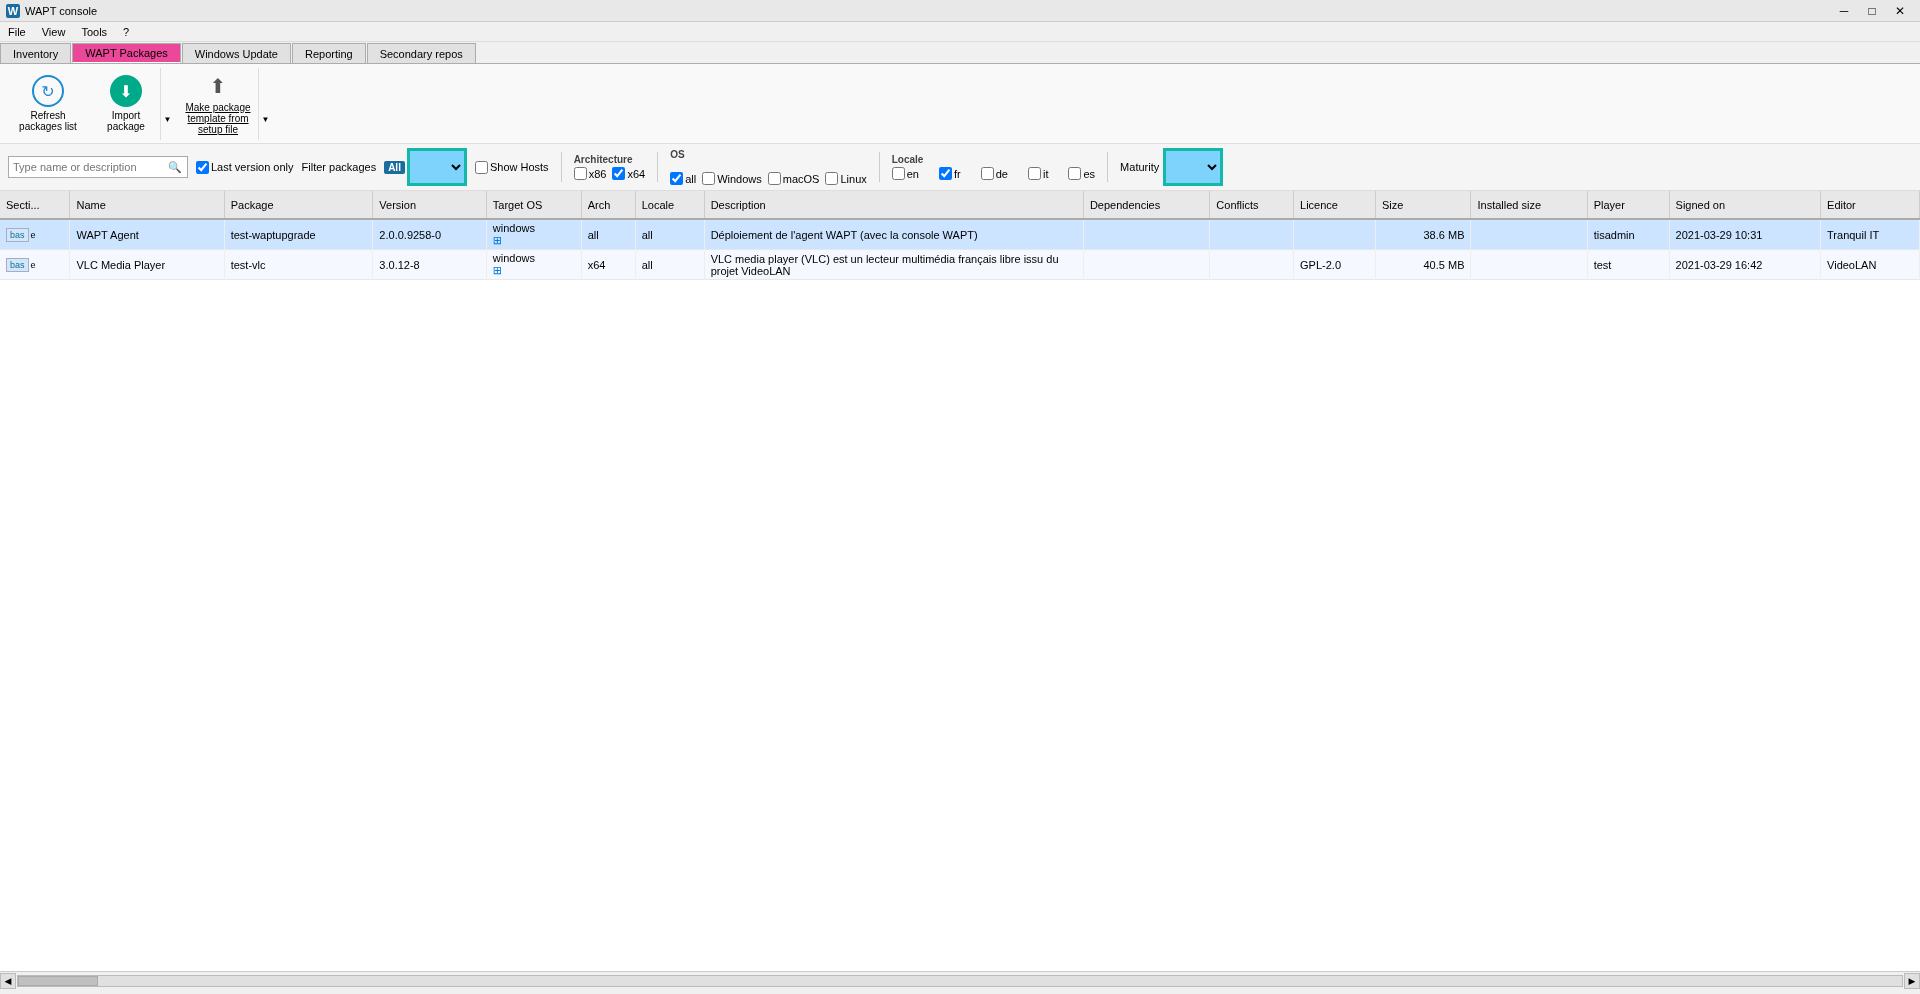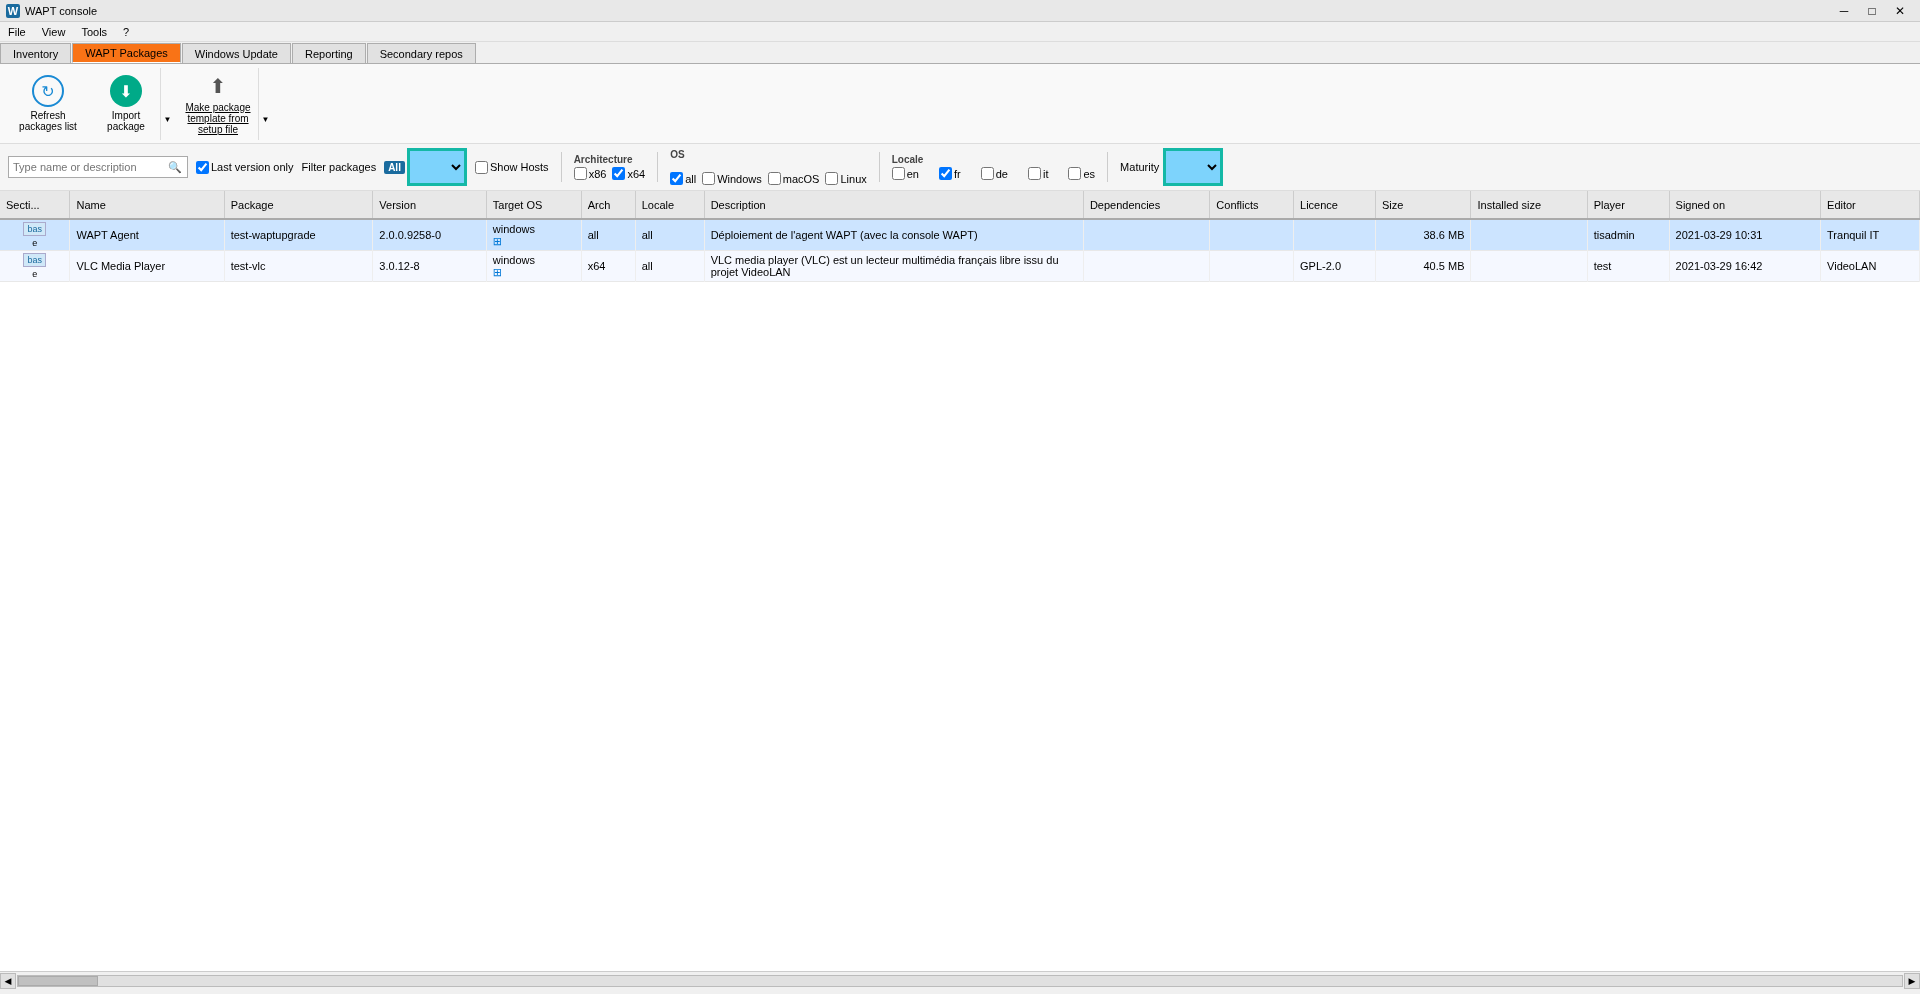--- a/index.html
+++ b/index.html
@@ -51,21 +51,21 @@
       border-bottom: none;
       background: #e1e1e1;
       cursor: pointer;
       height: 20px;
       display: flex;
       align-items: center;
       margin-right: 1px;
       font-size: 11px;
     }
     .tab.active {
-      background: #f97316;
+      background: #ec4899;
       border-bottom: 1px solid white;
       z-index: 1;
     }
 
     
     #toolbar {
       background: #f9f9f9;
       height: 80px;
       display: flex;
       align-items: center;
@@ -151,21 +151,21 @@
     td {
       padding: 2px 6px;
       border-right: 1px solid #eee;
       vertical-align: middle;
       white-space: nowrap;
       overflow: hidden;
       max-width: 200px;
       text-overflow: ellipsis;
     }
     td.desc { white-space: normal; max-width: 250px; }
-    .row-icon { display: flex; gap: 2px; align-items: center; flex-direction: column; }
+    .row-icon { display: flex; gap: 2px; align-items: center; }
     .windows-icon { color: #0078d7; font-size: 11px; }
 
     
     #bottom-bar {
       height: 18px;
       background: #f0f0f0;
       border-top: 1px solid #ccc;
       display: flex;
       align-items: center;
     }

